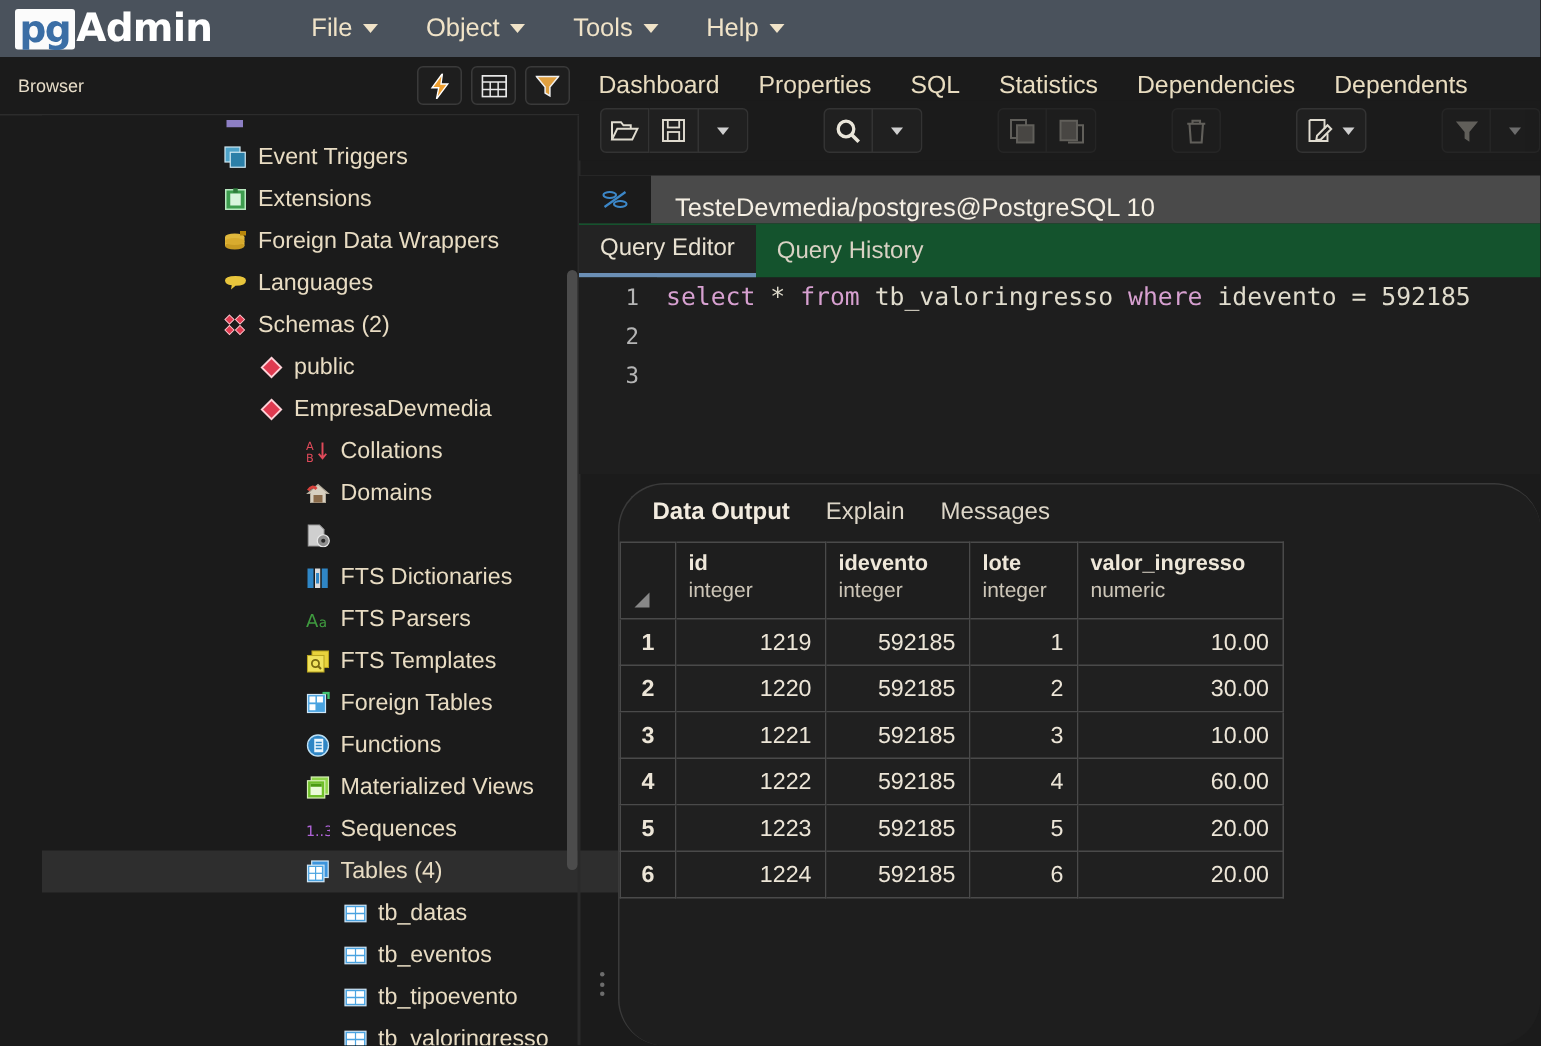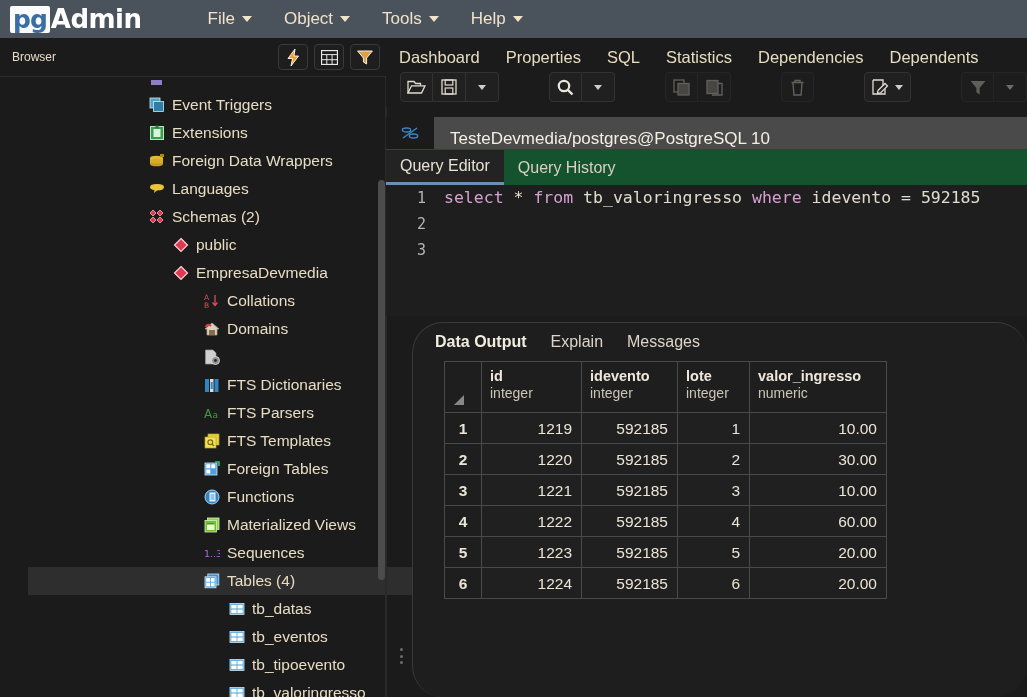--- a/index.html
+++ b/index.html
@@ -170,21 +170,21 @@
   
   #respanel {
     position: absolute; top: 322px; left: 412px; width: 615px; height: 375px;
     background: #1e1e1e; border-top: 1px solid #3a3a3a;
     border-left: 1px solid #3a3a3a; border-top-left-radius: 3px; border-radius: 31px;
   }
   #restabs { height: 38px; display: flex; align-items: center; padding-left: 10px; }
   .restab { font-size: 16px; padding: 0 12px; color: #ddd6c8; cursor: pointer; }
   .restab.active { font-weight: bold; color: #f3ece0; }
 
-  #grid { position: absolute; top: 38px; left: 0; width: 443px; margin-left: 31px; }
+  #grid { position: absolute; top: 38px; left: 0; width: 443px; }
   .grow { display: flex; }
   .gh {
     background: #1e1e1e; border-right: 1px solid #4a4a4a;
     border-bottom: 1px solid #4a4a4a; border-top: 1px solid #4a4a4a;
     height: 52px; padding: 6px 8px 0 8px; position: relative;
   }
   .gh .gname { font-size: 14.5px; font-weight: bold; color: #efe8da; line-height: 17px; }
   .gh .gtype { font-size: 14px; color: #cdc6b8; line-height: 17px; }
   .gc {
     background: #202020; border-right: 1px solid #4a4a4a;

